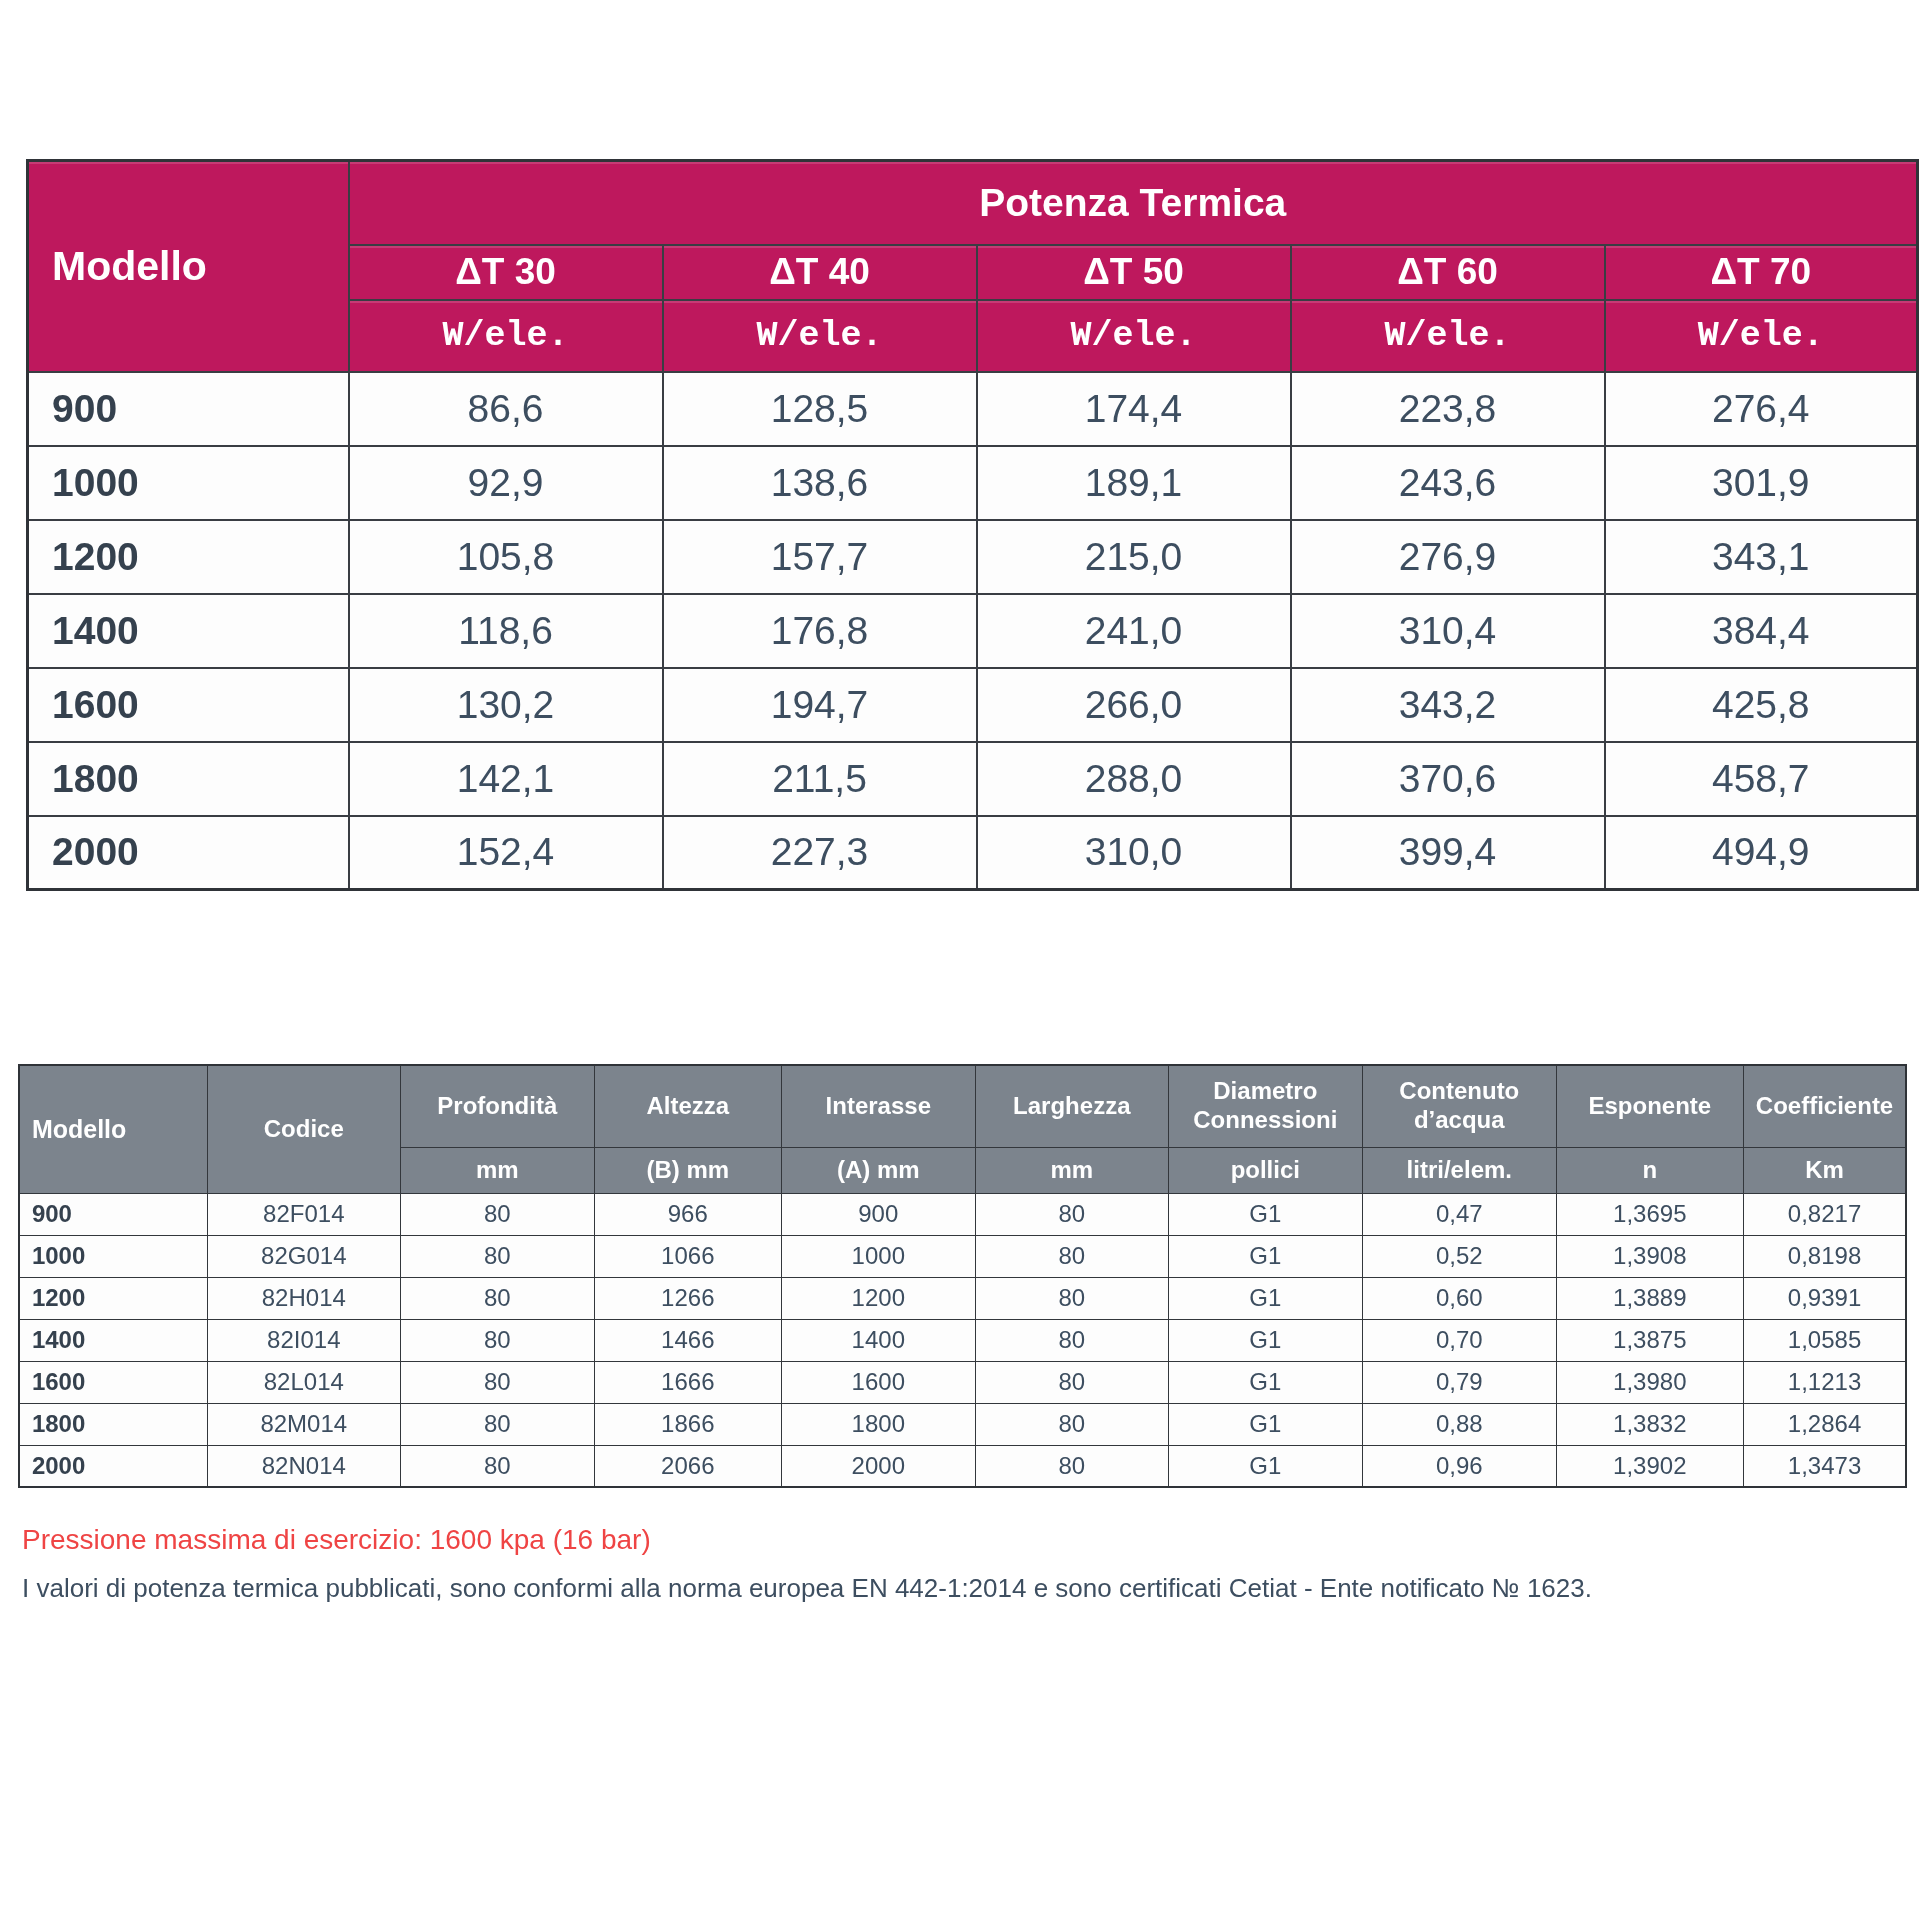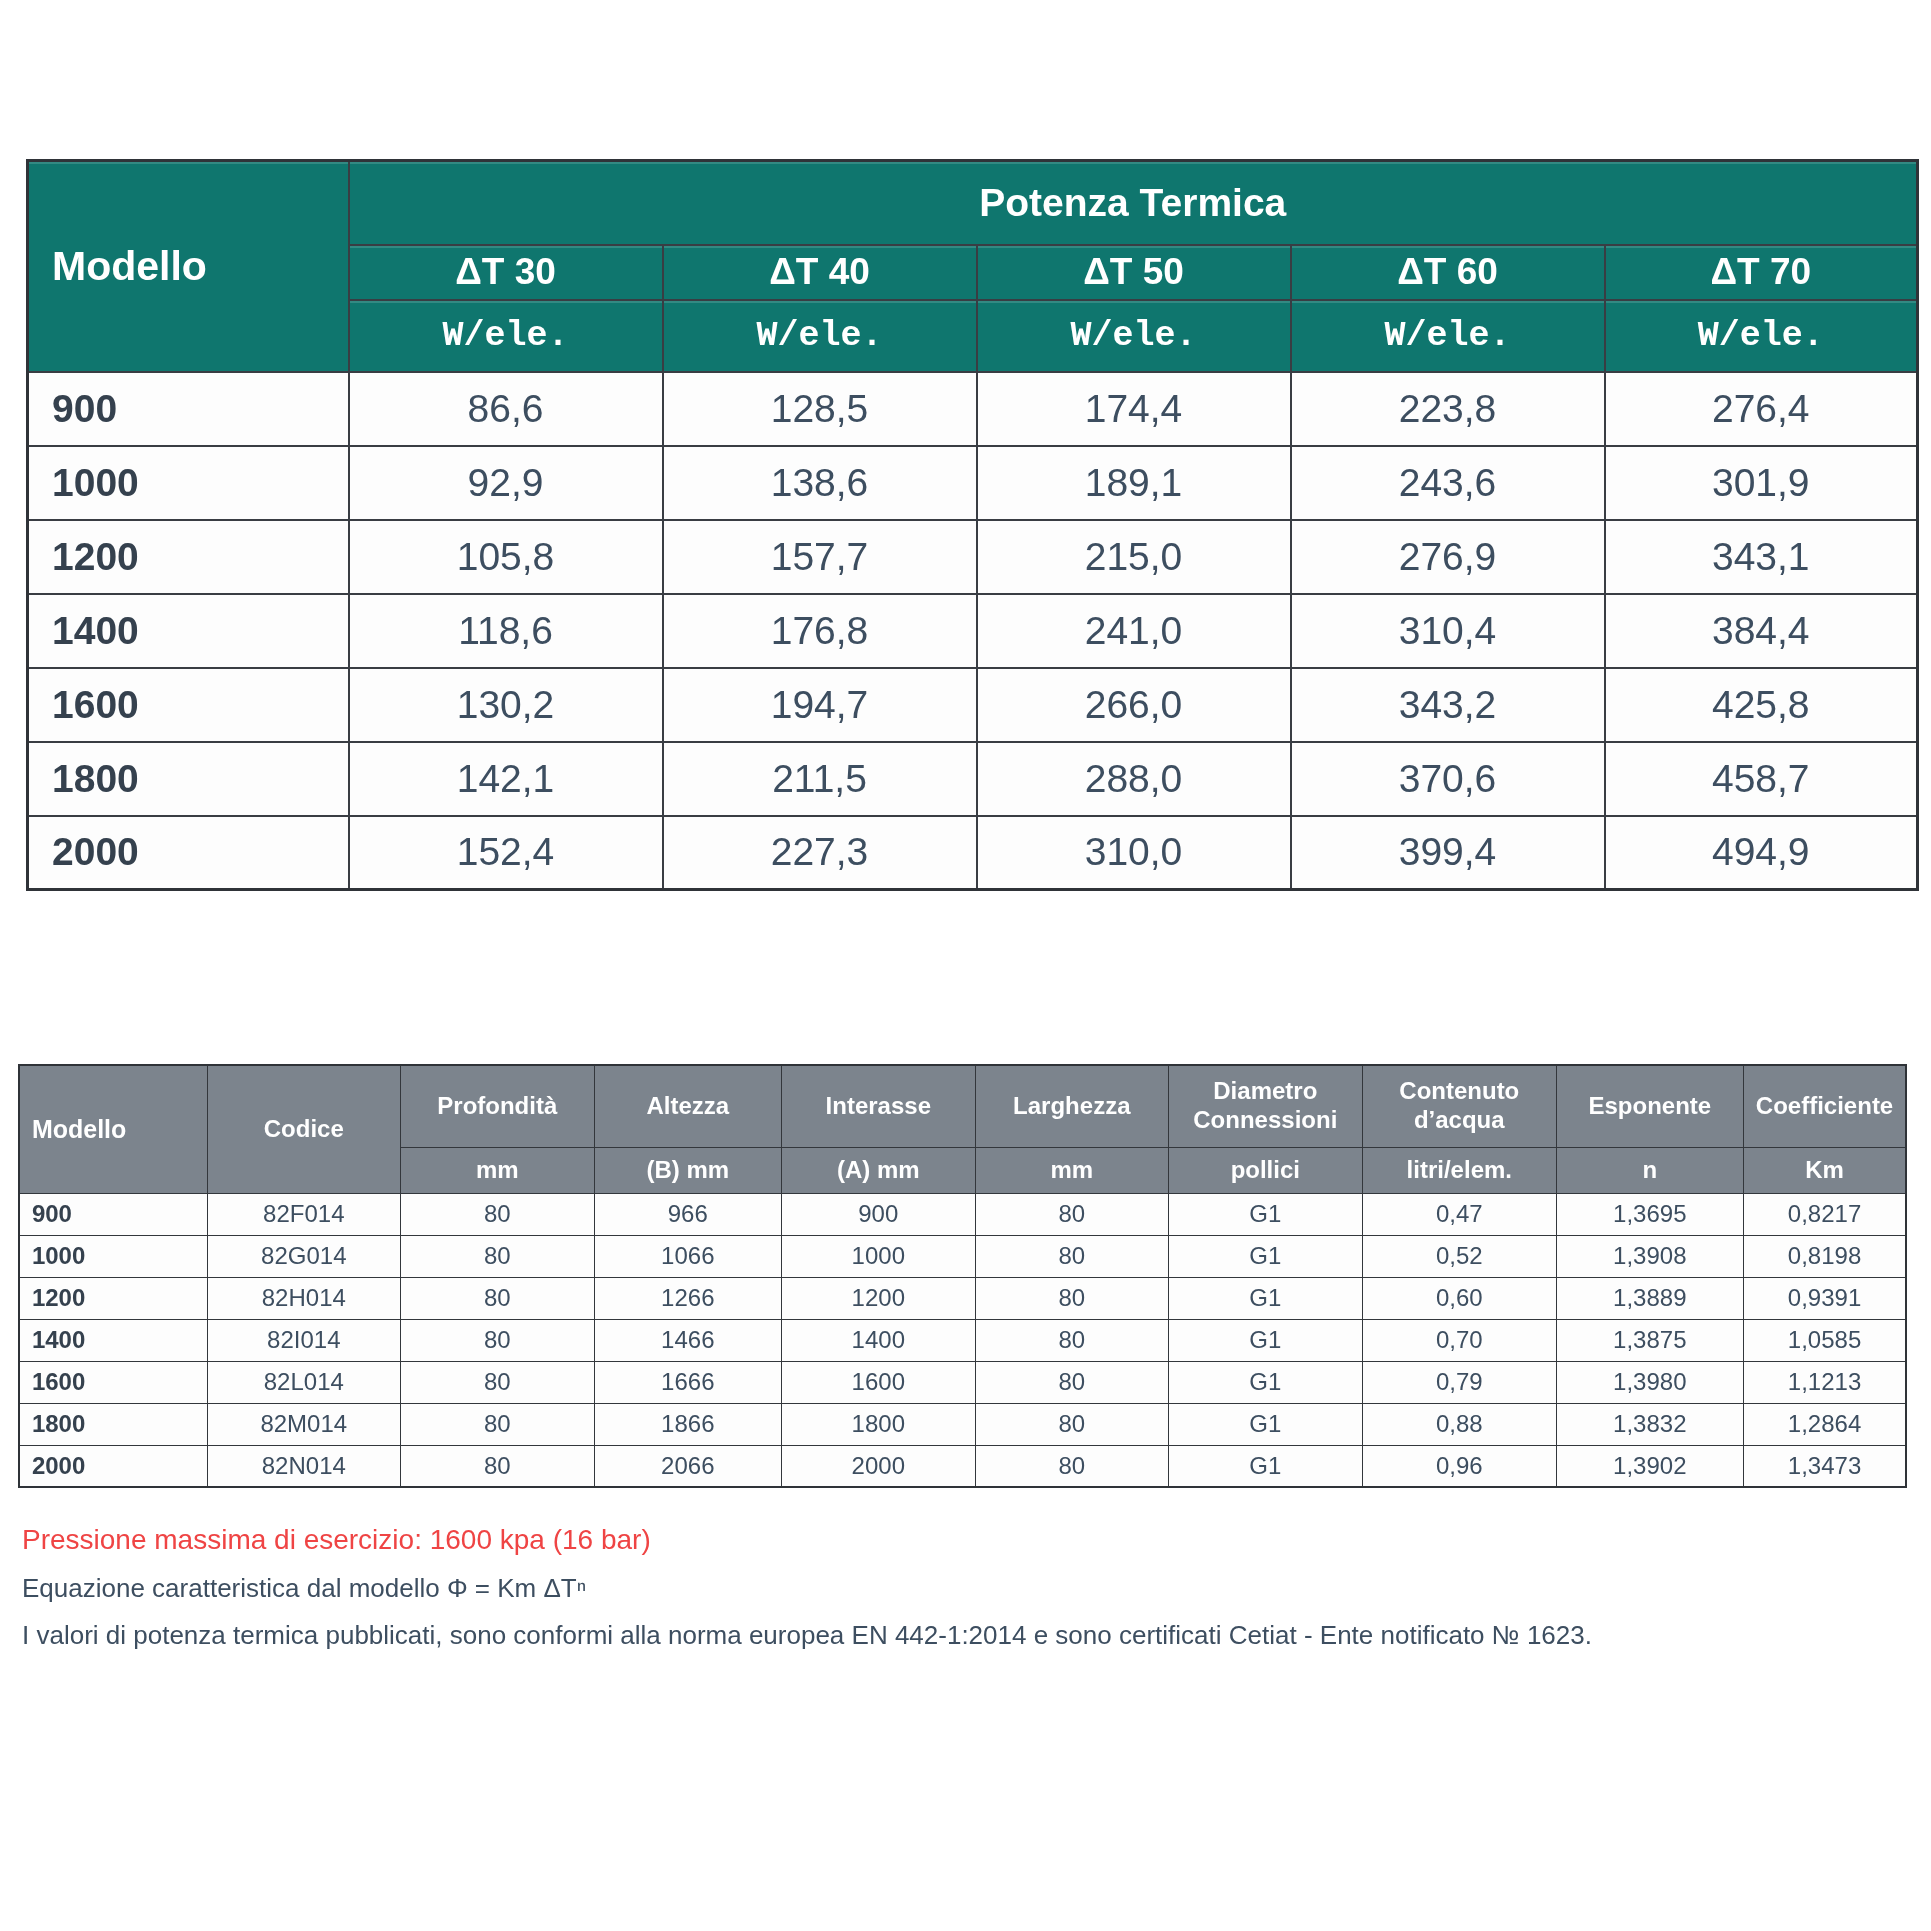--- a/index.html
+++ b/index.html
@@ -25,21 +25,21 @@
     width: 1889px;
     border: 3.9px solid #2f3338;
   }
   #t1 th, #t1 td {
     border: 2.9px solid #393d43;
     padding: 0;
     overflow: hidden;
     white-space: nowrap;
   }
   #t1 thead th {
-    background: #0f766e;
+    background: #be185d;
     color: #ffffff;
     font-weight: bold;
     box-shadow: inset 0 1.9px 0 rgba(255,255,255,0.15);
   }
   #t1 .tr-title  { height: 84px; }
   #t1 .tr-dt     { height: 55px; }
   #t1 .tr-unit   { height: 72px; }
   #t1 tbody tr   { height: 74px; }
 
   #t1 th.h-modello {
@@ -350,18 +350,17 @@
         <td>G1</td>
         <td>0,96</td>
         <td>1,3902</td>
         <td>1,3473</td>
       </tr>
     </tbody>
   </table>
 
   <div id="notes">
     <p class="n1">Pressione massima di esercizio: 1600 kpa (16 bar)</p>
-    <p class="n2">Equazione caratteristica dal modello Φ = Km ΔTⁿ</p>
     <p class="n3">I valori di potenza termica pubblicati, sono conformi alla norma europea EN 442-1:2014 e sono certificati Cetiat - Ente notificato № 1623.</p>
   </div>
 
 </div>
 
 
 </body></html>

